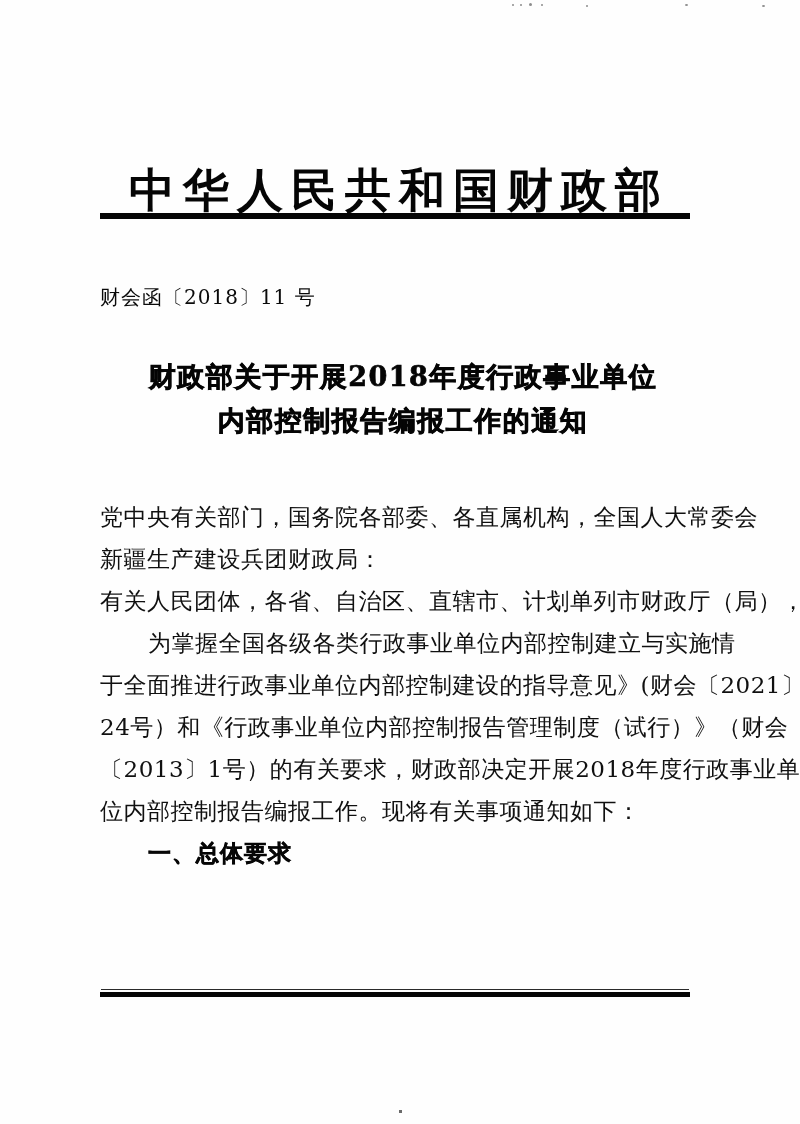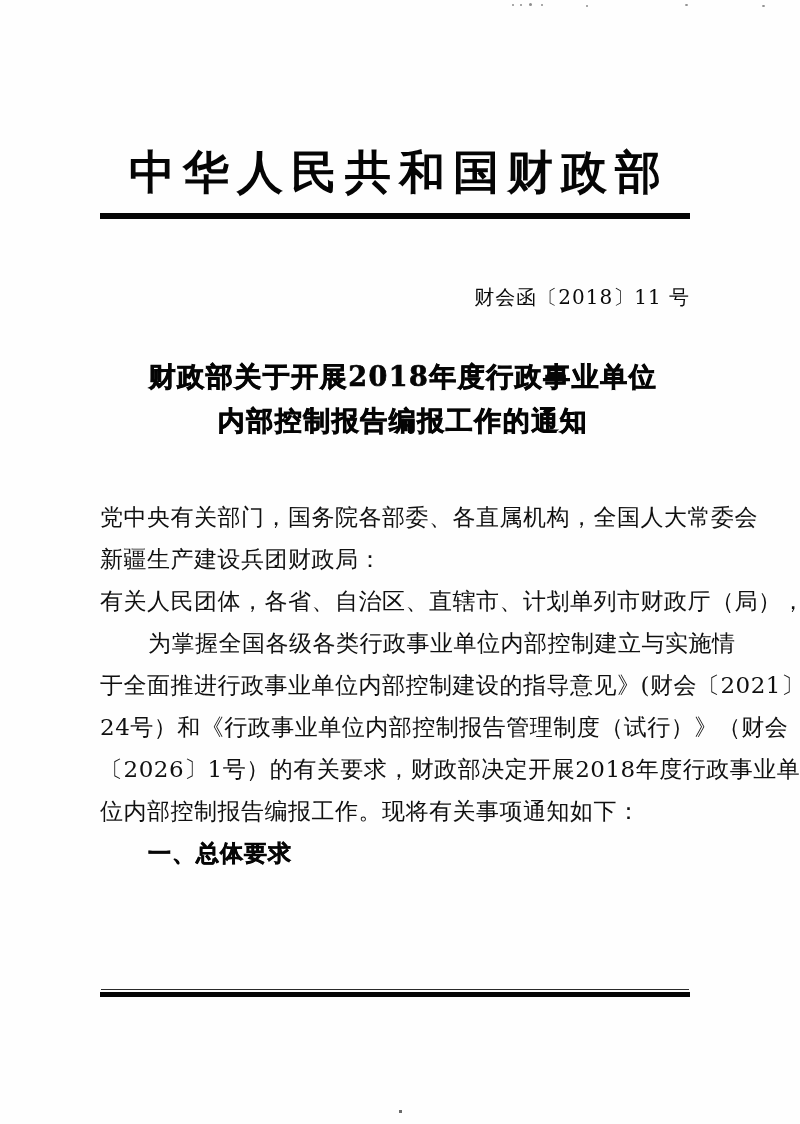--- a/index.html
+++ b/index.html
@@ -22,21 +22,21 @@
   .speckle {
     position: absolute;
     background: #8d8d8d;
     border-radius: 50%;
   }
 
   
   .masthead {
     position: absolute;
     left: 100px;
-    top: 143px;
+    top: 161px;
     width: 590px;
     text-align: center;
     font-size: 46px;
     line-height: 58px;
     font-weight: 700;
     letter-spacing: 8px;
     text-indent: 8px;
     white-space: nowrap;
     color: #050505;
     font-family: "DejaVu Serif", "Liberation Serif", serif;
@@ -67,21 +67,21 @@
     height: 5px;
     background: #050505;
   }
 
   
   .doc-number {
     position: absolute;
     left: 100px;
     top: 283px;
     width: 590px;
-    text-align: right;
+    text-align: left;
     font-size: 20px;
     line-height: 28px;
     letter-spacing: 1px;
     white-space: nowrap;
   }
 
   
   .title-block {
     position: absolute;
     left: 108px;
@@ -160,21 +160,21 @@
 
   <div class="body-block">
 
     <div class="body-line">党中央有关部门，国务院各部委、各直属机构，全国人大常委会</div>
     <div class="body-line">新疆生产建设兵团财政局：</div>
     <div class="body-line">有关人民团体，各省、自治区、直辖市、计划单列市财政厅（局），</div>
 
     <div class="body-line indent">为掌握全国各级各类行政事业单位内部控制建立与实施情</div>
     <div class="body-line">于全面推进行政事业单位内部控制建设的指导意见》(财会〔2021〕</div>
     <div class="body-line">24号）和《行政事业单位内部控制报告管理制度（试行）》（财会</div>
-    <div class="body-line">〔2026〕1号）的有关要求，财政部决定开展2018年度行政事业单</div>
+    <div class="body-line">〔2013〕1号）的有关要求，财政部决定开展2018年度行政事业单</div>
     <div class="body-line">位内部控制报告编报工作。现将有关事项通知如下：</div>
 
     <div class="body-line bold">一、总体要求</div>
 
   </div>
 
   <div class="rule-bottom-hair"></div>
   <div class="rule-bottom"></div>
 
   <div class="footer-dot"></div>

